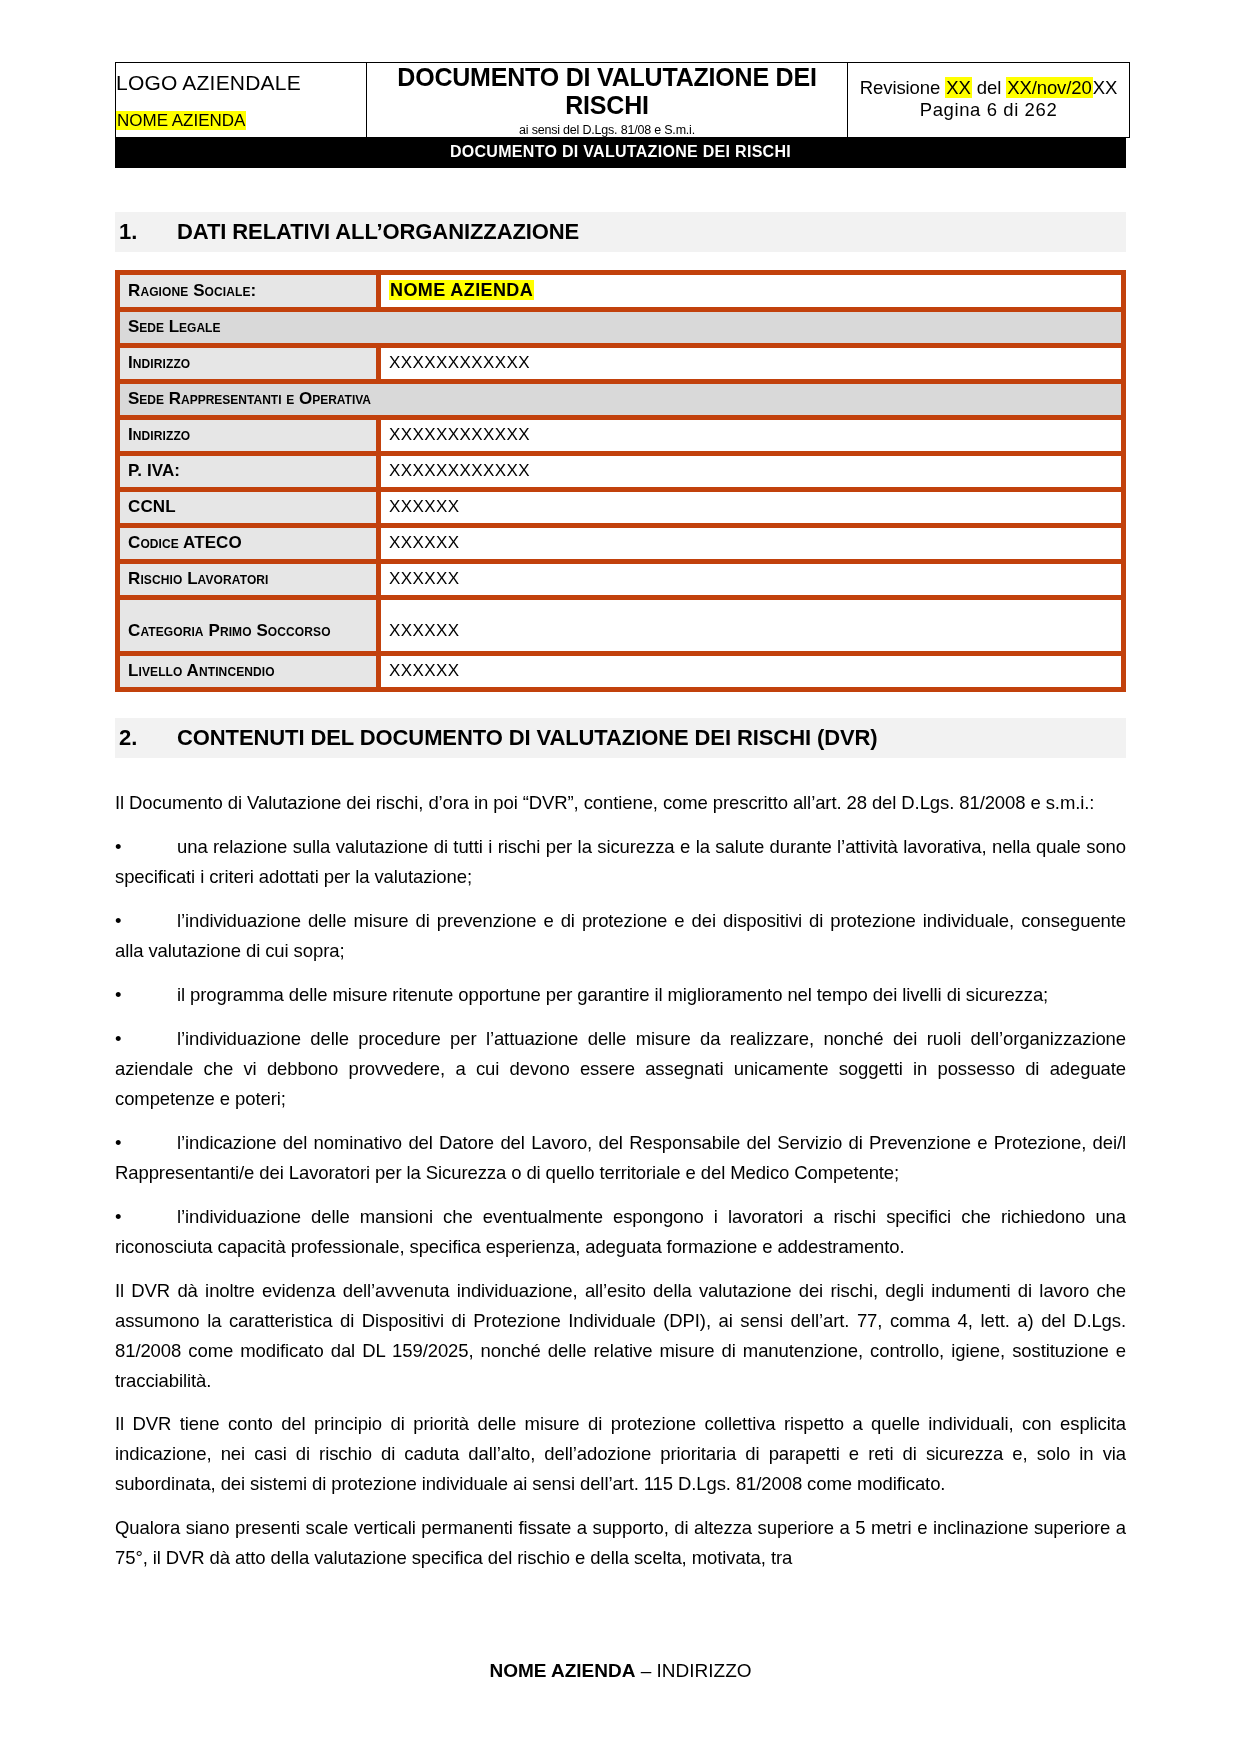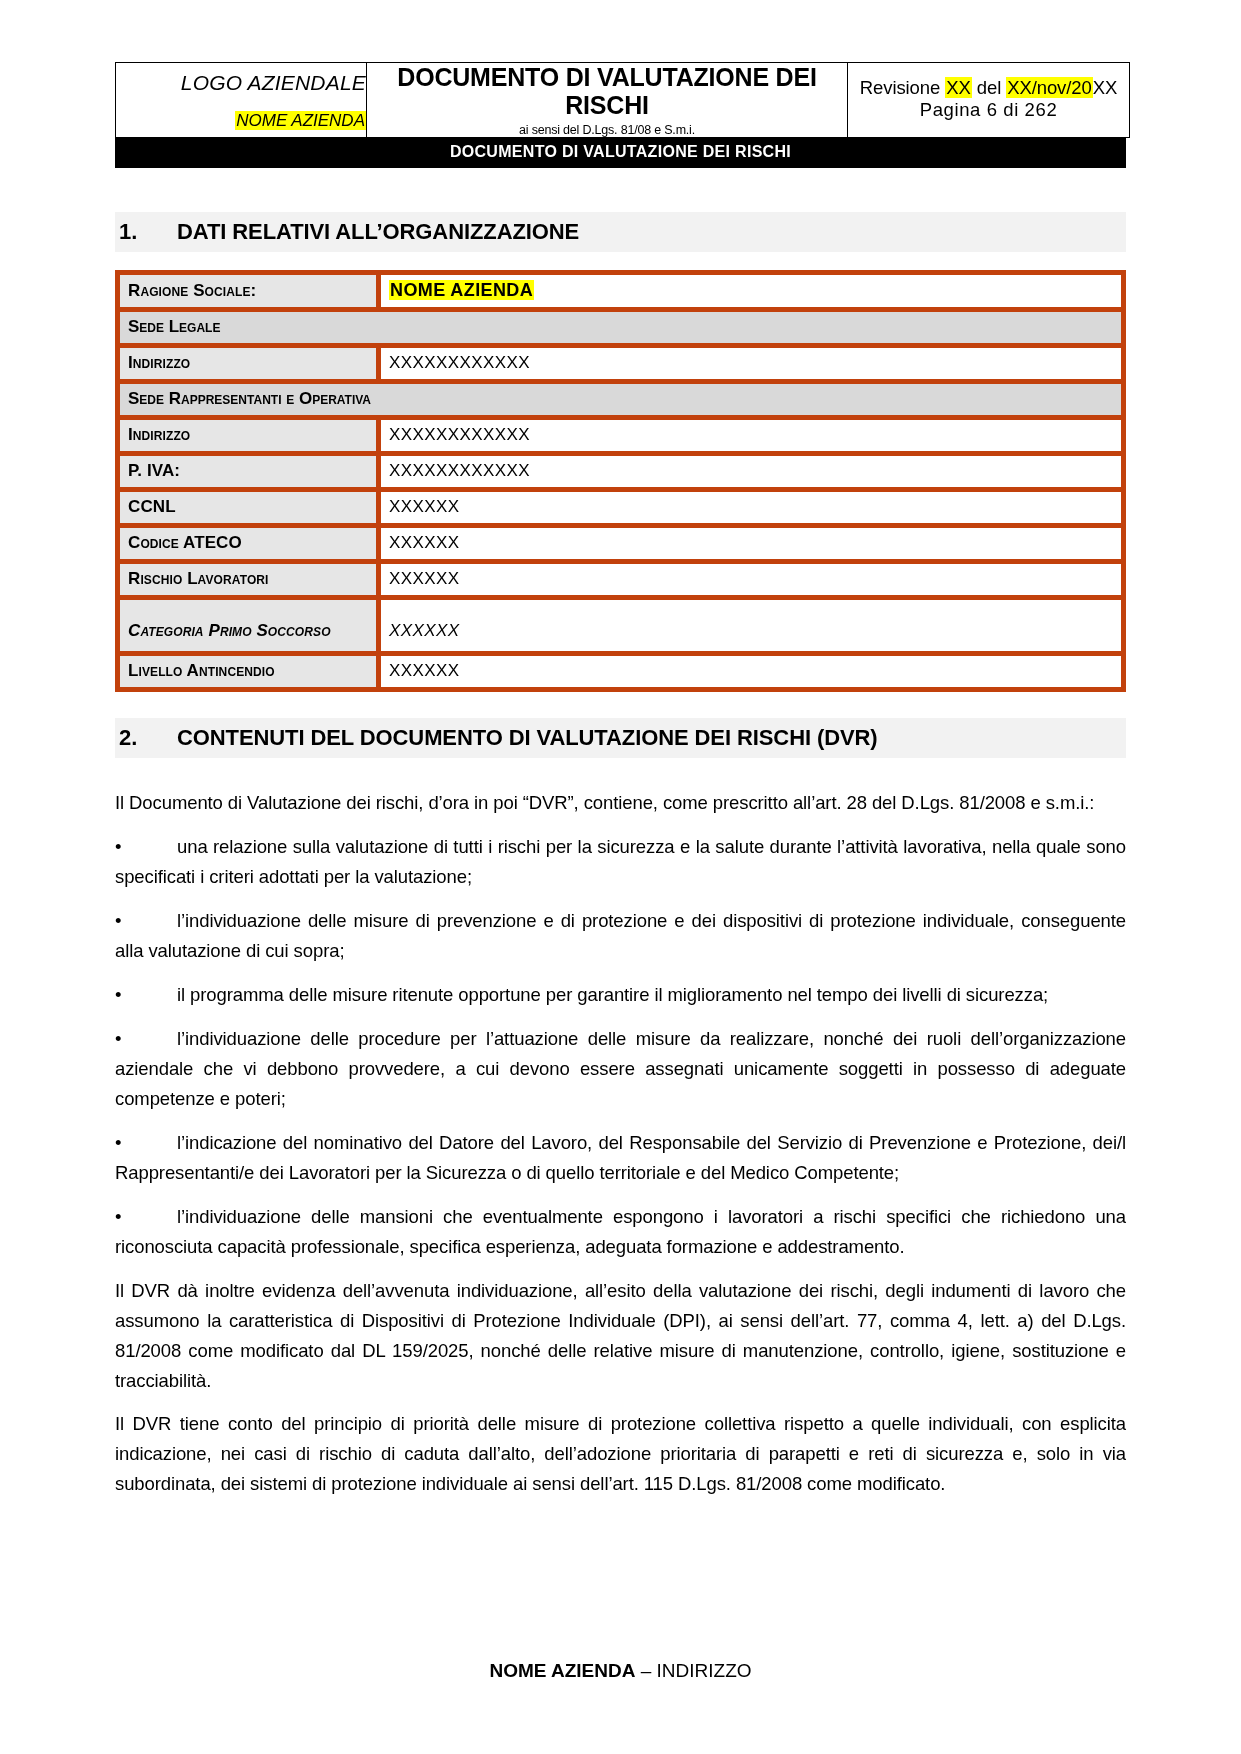--- a/index.html
+++ b/index.html
@@ -26,23 +26,22 @@
     border-collapse: collapse;
     table-layout: fixed;
   }
   .header-table td {
     border: 1.5px solid #000;
     padding: 0;
     vertical-align: middle;
   }
   .hcell-logo {
     width: 250px;
-    text-align: right;
+    text-align: left;
     padding: 8px 4px 10px 4px;
-    font-style: italic;
   }
   .hcell-title {
     width: 480px;
     text-align: center;
     padding: 5px 6px 4px 6px;
   }
   .hcell-rev {
     width: 281px;
     text-align: center;
     padding: 8px 6px 8px 6px;
@@ -143,21 +142,21 @@
   }
   .val {
     background: #ffffff;
     font-size: 18px;
     letter-spacing: .4px;
   }
   .val-bold-hl {
     font-weight: bold;
     font-size: 18px;
   }
-  .row-tall td { padding-top: 21px; padding-bottom: 10px; font-style: italic; }
+  .row-tall td { padding-top: 21px; padding-bottom: 10px; }
 
   
   .body-text {
     width: 1011px;
     font-size: 18.5px;
     line-height: 1.62;
     text-align: justify;
     letter-spacing: -.1px;
   }
   p.para {
@@ -283,20 +282,21 @@
         <p class="bullet"><span class="bullet-dot">•</span><span>una relazione sulla valutazione di tutti i rischi per la sicurezza e la salute durante l’attività lavorativa, nella quale sono specificati i criteri adottati per la valutazione;</span></p>
         <p class="bullet"><span class="bullet-dot">•</span><span>l’individuazione delle misure di prevenzione e di protezione e dei dispositivi di protezione individuale, conseguente alla valutazione di cui sopra;</span></p>
         <p class="bullet"><span class="bullet-dot">•</span><span>il programma delle misure ritenute opportune per garantire il miglioramento nel tempo dei livelli di sicurezza;</span></p>
         <p class="bullet"><span class="bullet-dot">•</span><span>l’individuazione delle procedure per l’attuazione delle misure da realizzare, nonché dei ruoli dell’organizzazione aziendale che vi debbono provvedere, a cui devono essere assegnati unicamente soggetti in possesso di adeguate competenze e poteri;</span></p>
         <p class="bullet"><span class="bullet-dot">•</span><span>l’indicazione del nominativo del Datore del Lavoro, del Responsabile del Servizio di Prevenzione e Protezione, dei/l Rappresentanti/e dei Lavoratori per la Sicurezza o di quello territoriale e del Medico Competente;</span></p>
         <p class="bullet"><span class="bullet-dot">•</span><span>l’individuazione delle mansioni che eventualmente espongono i lavoratori a rischi specifici che richiedono una riconosciuta capacità professionale, specifica esperienza, adeguata formazione e addestramento.</span></p>
       </div>
     <div id="para-list">
         <p class="para">Il DVR dà inoltre evidenza dell’avvenuta individuazione, all’esito della valutazione dei rischi, degli indumenti di lavoro che assumono la caratteristica di Dispositivi di Protezione Individuale (DPI), ai sensi dell’art. 77, comma 4, lett. a) del D.Lgs. 81/2008 come modificato dal DL 159/2025, nonché delle relative misure di manutenzione, controllo, igiene, sostituzione e tracciabilità.</p>
         <p class="para">Il DVR tiene conto del principio di priorità delle misure di protezione collettiva rispetto a quelle individuali, con esplicita indicazione, nei casi di rischio di caduta dall’alto, dell’adozione prioritaria di parapetti e reti di sicurezza e, solo in via subordinata, dei sistemi di protezione individuale ai sensi dell’art. 115 D.Lgs. 81/2008 come modificato.</p>
+        <p class="para">Qualora siano presenti scale verticali permanenti fissate a supporto, di altezza superiore a 5 metri e inclinazione superiore a 75°, il DVR dà atto della valutazione specifica del rischio e della scelta, motivata, tra</p>
       </div>
   </div>
 
   <div class="footer">
     <b>NOME AZIENDA</b><span> – </span><span>INDIRIZZO</span>
   </div>
 
 </div>
 
 </body></html>

